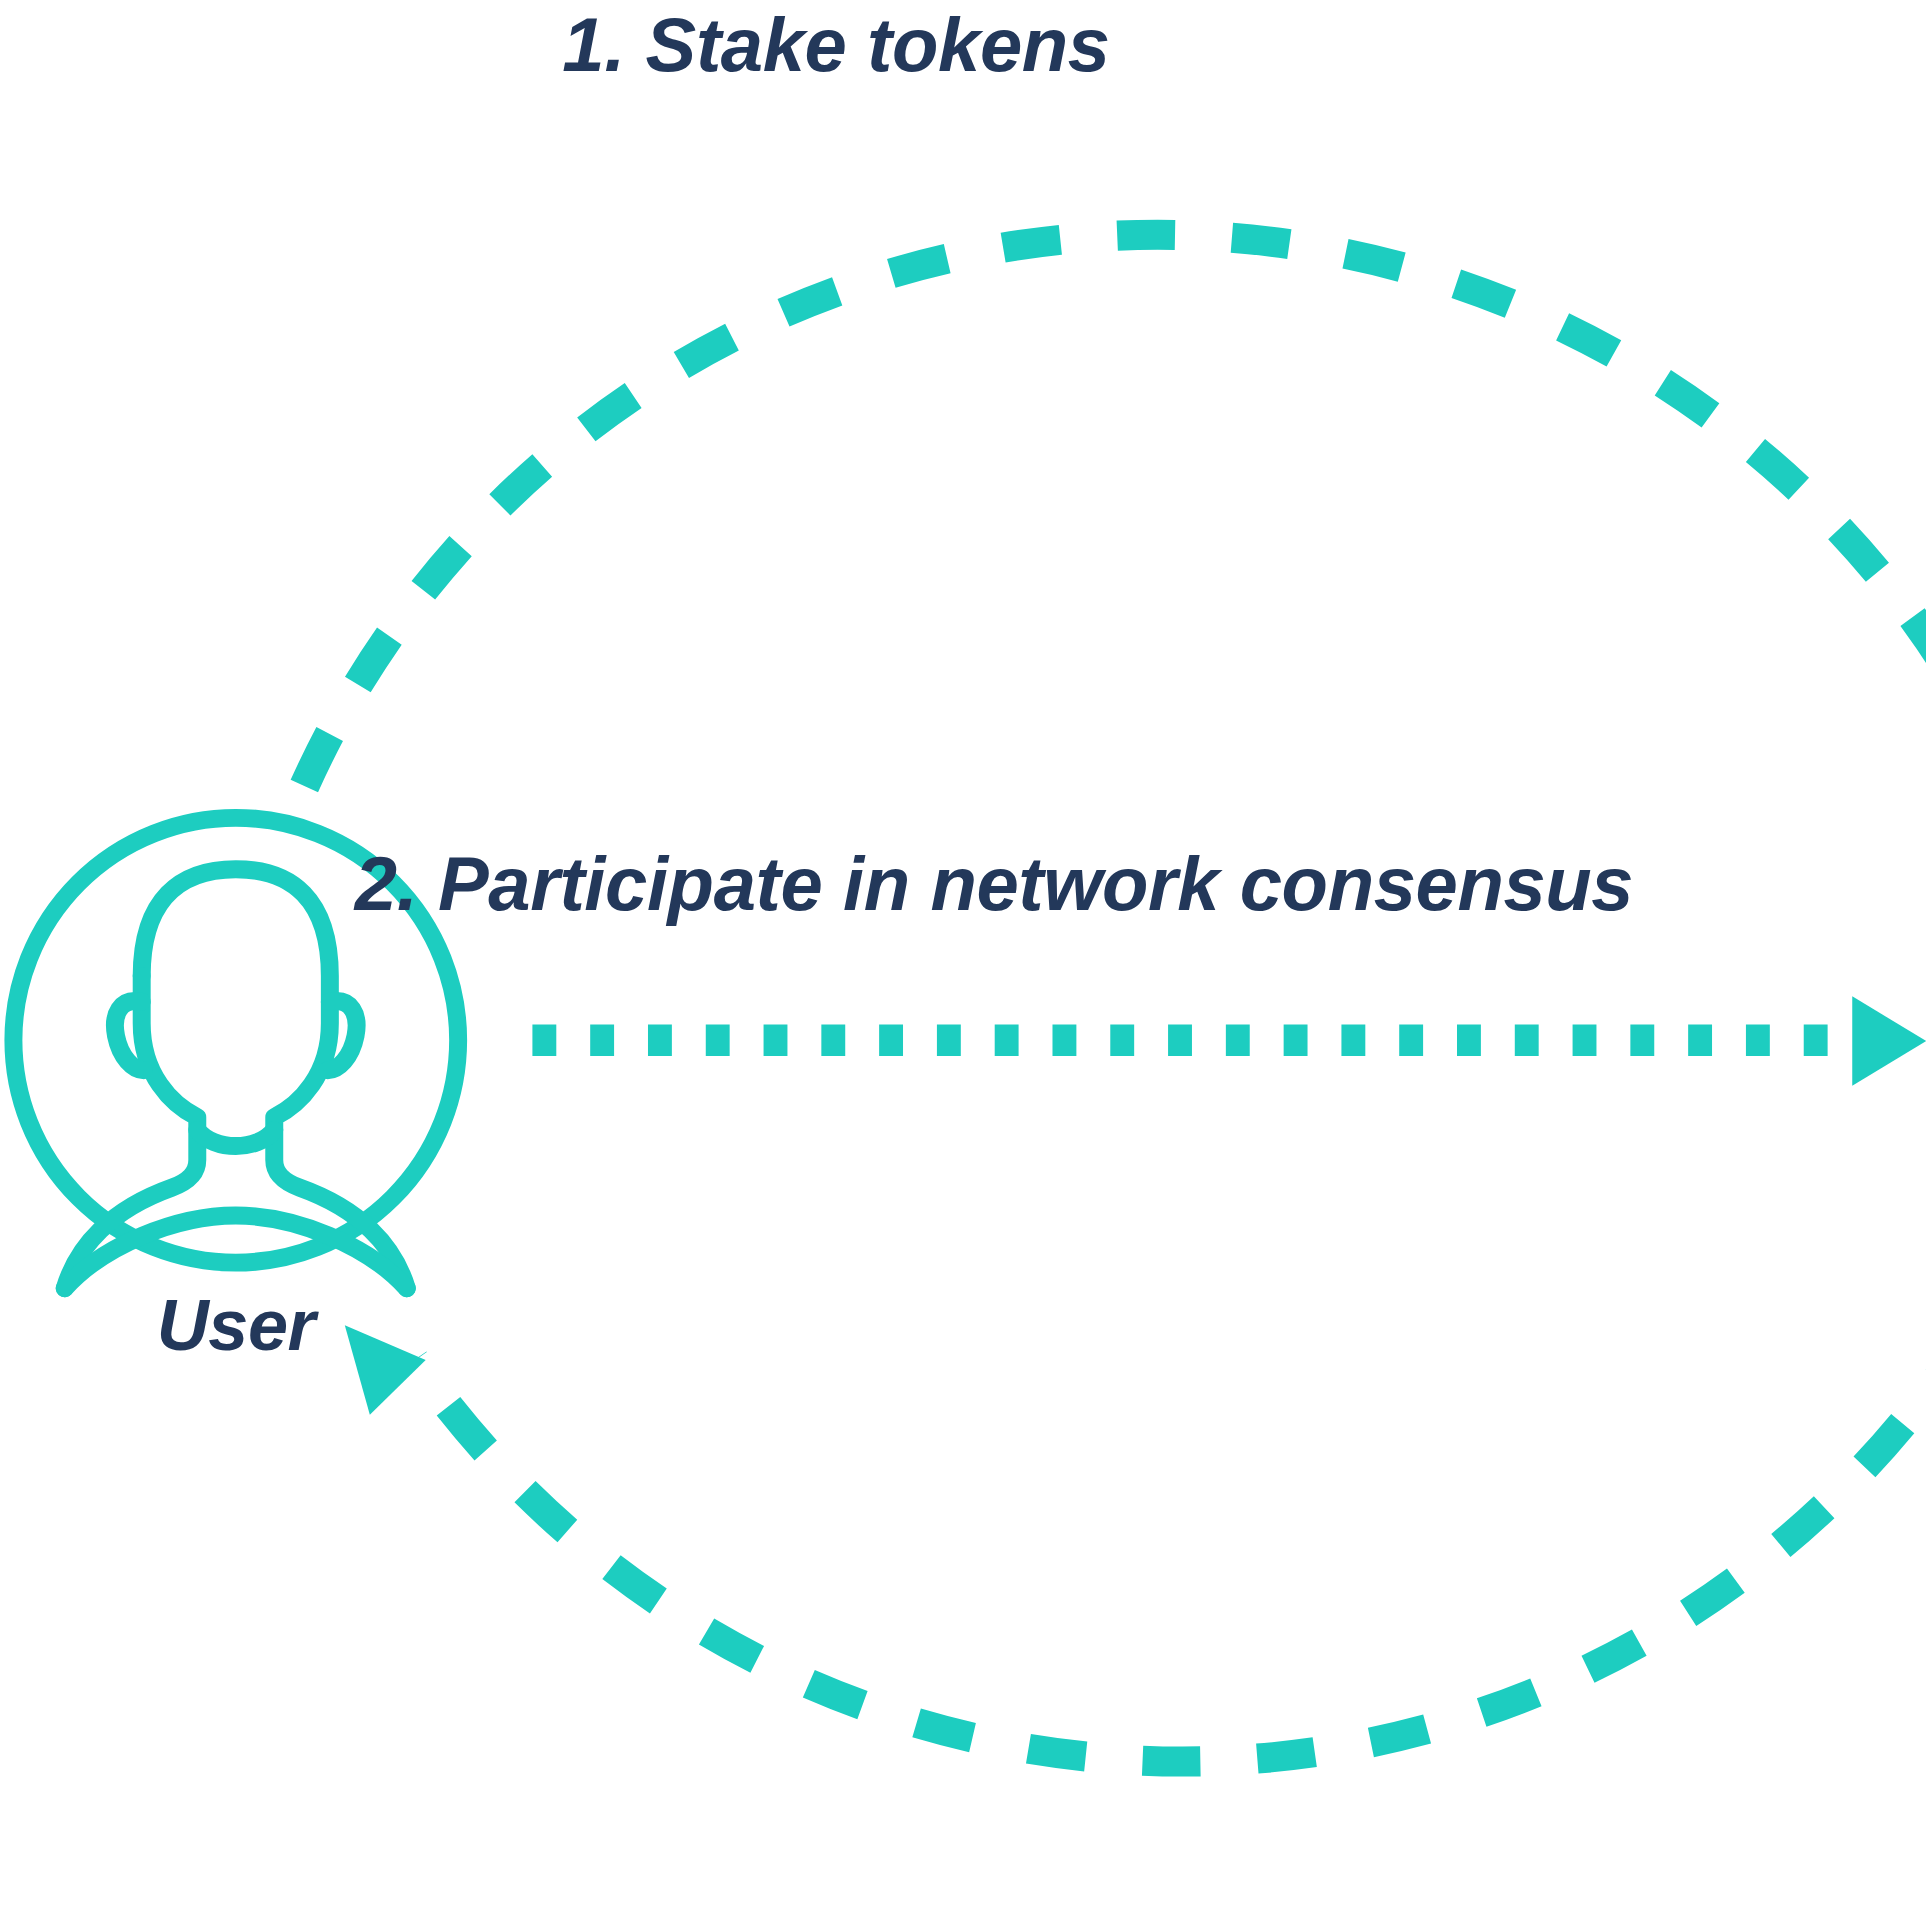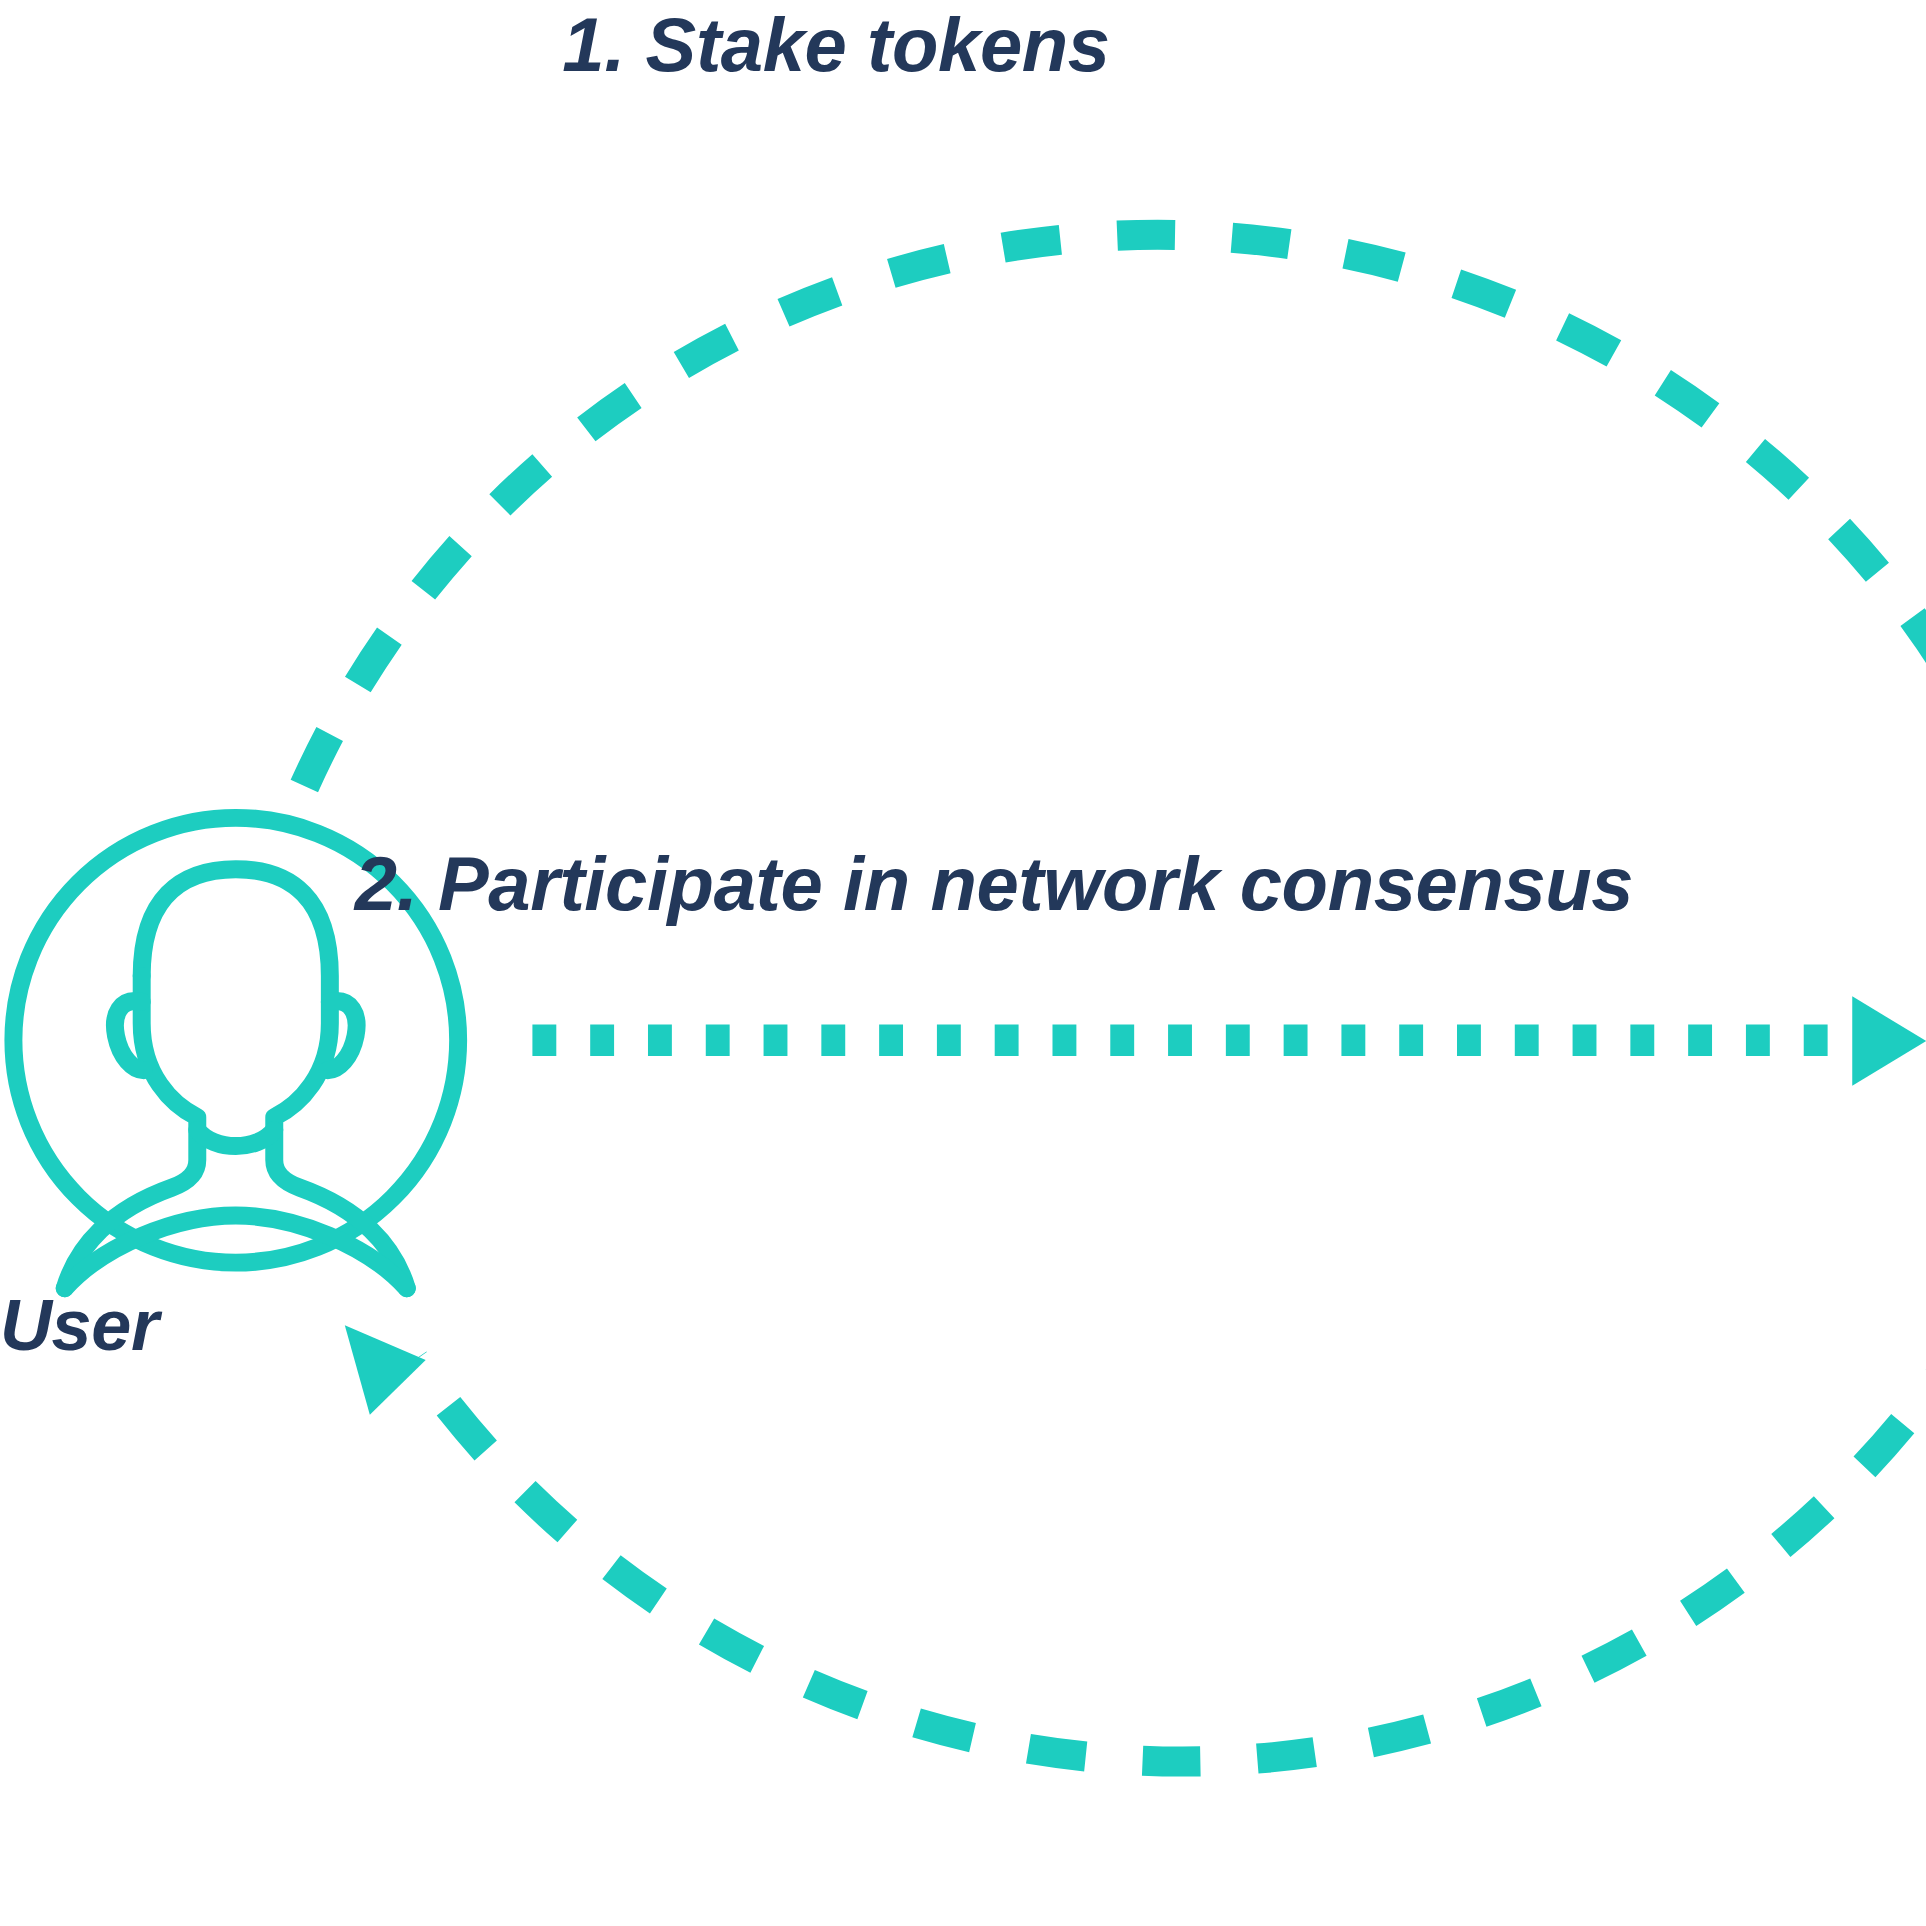--- a/index.html
+++ b/index.html
@@ -59,20 +59,21 @@
     top: 1916px;
     width: 2674px;
     text-align: center;
     font-size: 76px;
     transform: translateX(-204px);
   }
   #label-user {
     left: 0;
     top: 1287px;
     width: 472px;
+    text-align: center;
     font-size: 72px;
   }
 </style>
 </head>
 <body>
 
 <div id="canvas">
 
   <svg id="diagram-svg" viewBox="0 0 6941 5243">
 

